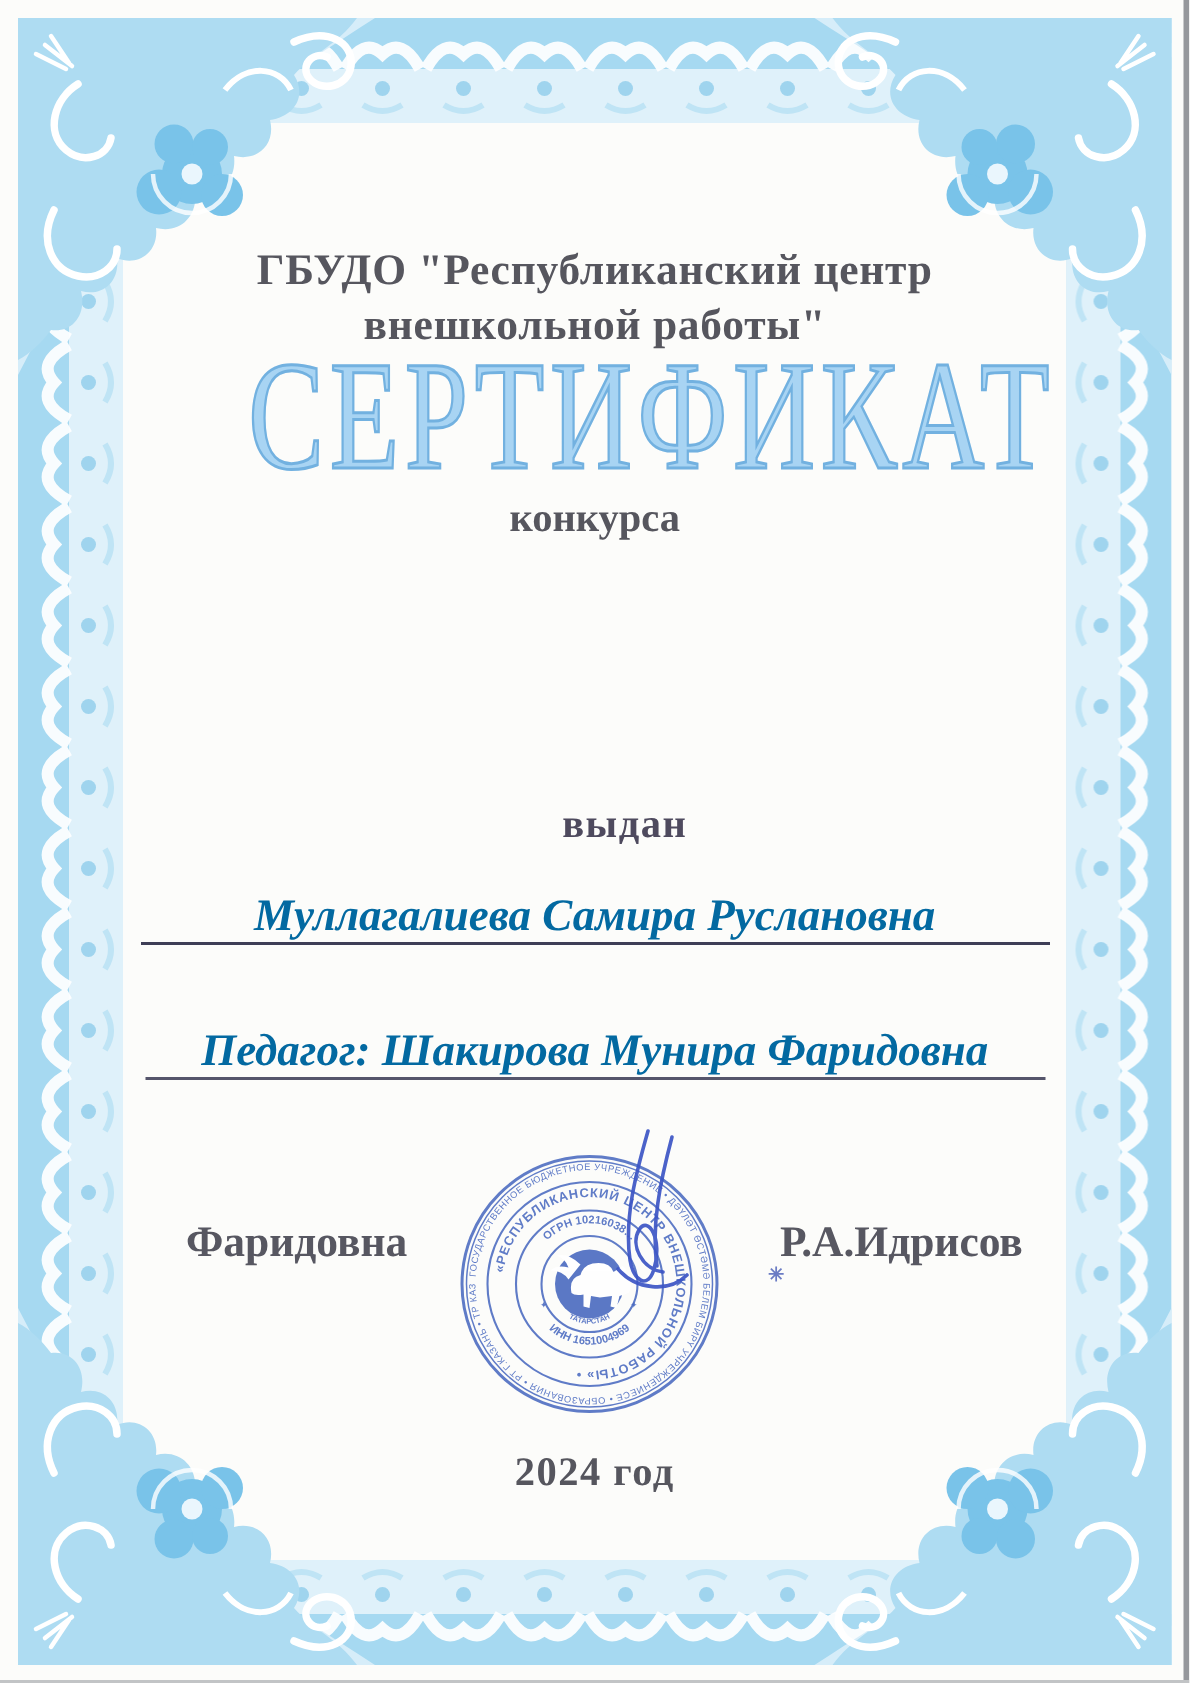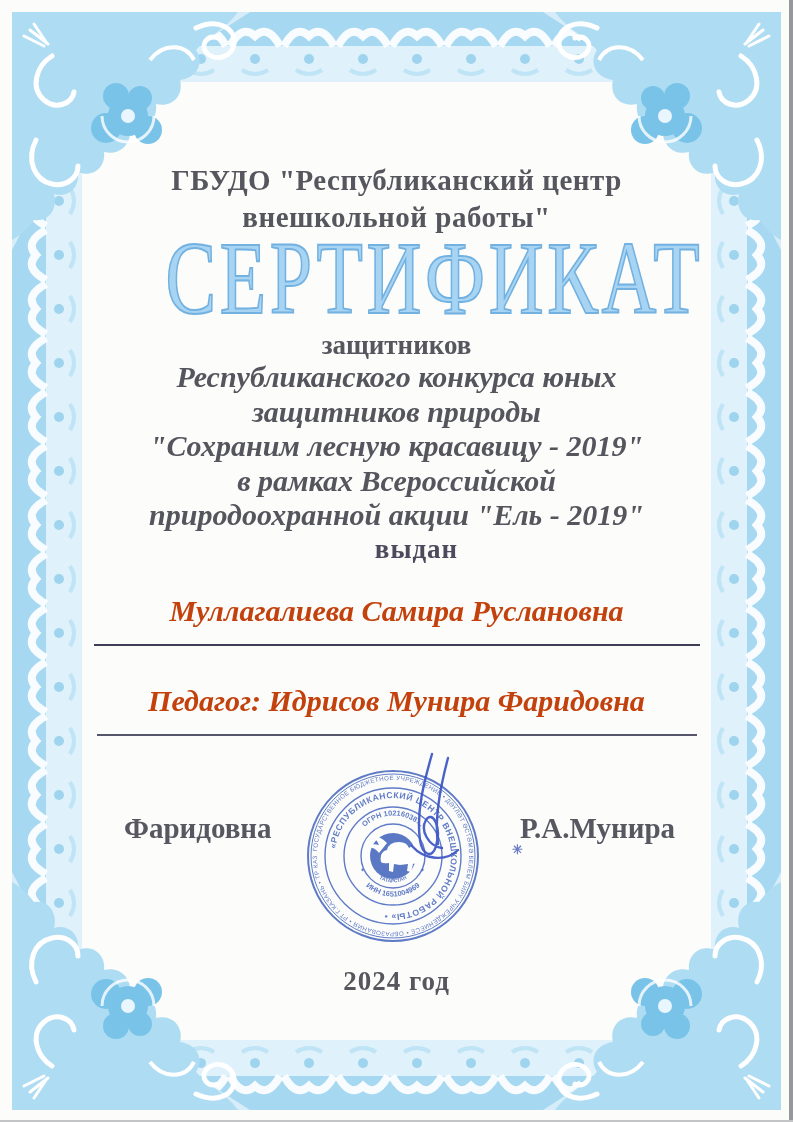--- a/index.html
+++ b/index.html
@@ -22,22 +22,22 @@
     letter-spacing:5px; transform:scaleX(.73); transform-origin:50% 50%;
     white-space:nowrap; line-height:1;
   }
   .subtitle{top:330px; font-size:27px; font-weight:bold; color:#56565e;}
   .event{top:360px; font-size:30px; font-weight:bold; font-style:italic;
     color:#55555e; line-height:34.5px;}
   .issued{top:534px; font-size:27px; font-weight:bold; color:#4e4a5e; letter-spacing:1px;margin-left:20px;}
 
   .u-line{
     left:50%; transform:translateX(-50%);
-    text-align:center; color:#c2410c; font-weight:bold; font-style:italic;
-    border-bottom:2px solid #3e3e56; padding-bottom:16px; white-space:nowrap;
+    text-align:center; color:#0369a1; font-weight:bold; font-style:italic;
+    border-bottom:2px solid #3e3e56; padding-bottom:0; white-space:nowrap;
   }
   .name{top:594px; font-size:30px; width:606px;}
   .school{top:642px; font-size:26px; width:644px; border-bottom-color:#4a4a62;}
   .teacher{top:684px; font-size:30px; width:600px; border-bottom-color:#55556b;}
 
   .director{top:812px; left:124px; font-size:29px; font-weight:bold; color:#575761;}
   .signer{top:812px; left:520px; font-size:29px; font-weight:bold; color:#575761;}
   .year{top:966px; font-size:27px; font-weight:bold; color:#56565e; letter-spacing:1px;}
 
   .stamp-box{left:303px; top:766px; width:180px; height:180px;}
@@ -107,37 +107,30 @@
 
   <div class="abs center org">
     <div>ГБУДО "Республиканский центр</div>
     <div>внешкольной работы"</div>
   </div>
 
   <div class="abs center title-wrap">
     <span class="title">СЕРТИФИКАТ</span>
   </div>
 
-  <div class="abs center subtitle">защитников</div>
+  <div class="abs center subtitle">конкурса</div>
 
-  <div class="abs center event">
-    <div>Республиканского конкурса юных</div>
-    <div>защитников природы</div>
-    <div>"Сохраним лесную красавицу - 2019"</div>
-    <div>в рамках Всероссийской</div>
-    <div>природоохранной акции "Ель - 2019"</div>
-  </div>
 
   <div class="abs center issued">выдан</div>
 
   <div class="abs u-line name">Муллагалиева Самира Руслановна</div>
-  <div class="abs u-line teacher">Педагог: Идрисов Мунира Фаридовна</div>
+  <div class="abs u-line teacher">Педагог: Шакирова Мунира Фаридовна</div>
 
   <div class="abs director">Фаридовна</div>
-  <div class="abs signer">Р.А.Мунира</div>
+  <div class="abs signer">Р.А.Идрисов</div>
 
   <svg class="abs stamp-box" width="180" height="180" viewBox="0 0 180 180">
     <defs>
       <path id="ringOuter" d="M14,90 A76,76 0 1 1 166,90 A76,76 0 1 1 14,90"></path>
       <path id="ringMid" d="M32,90 A58,58 0 1 1 148,90 A58,58 0 1 1 32,90"></path>
       <path id="arcTop" d="M49.5,90 A40.5,40.5 0 0 1 130.5,90"></path>
       <path id="arcBot" d="M49.5,90 A40.5,40.5 0 0 0 130.5,90"></path>
       <path id="arcTatar" d="M63.5,90 A26.5,26.5 0 0 0 116.5,90"></path>
     </defs>
     <g stroke="#4a6ac0" fill="none" opacity="0.88">

